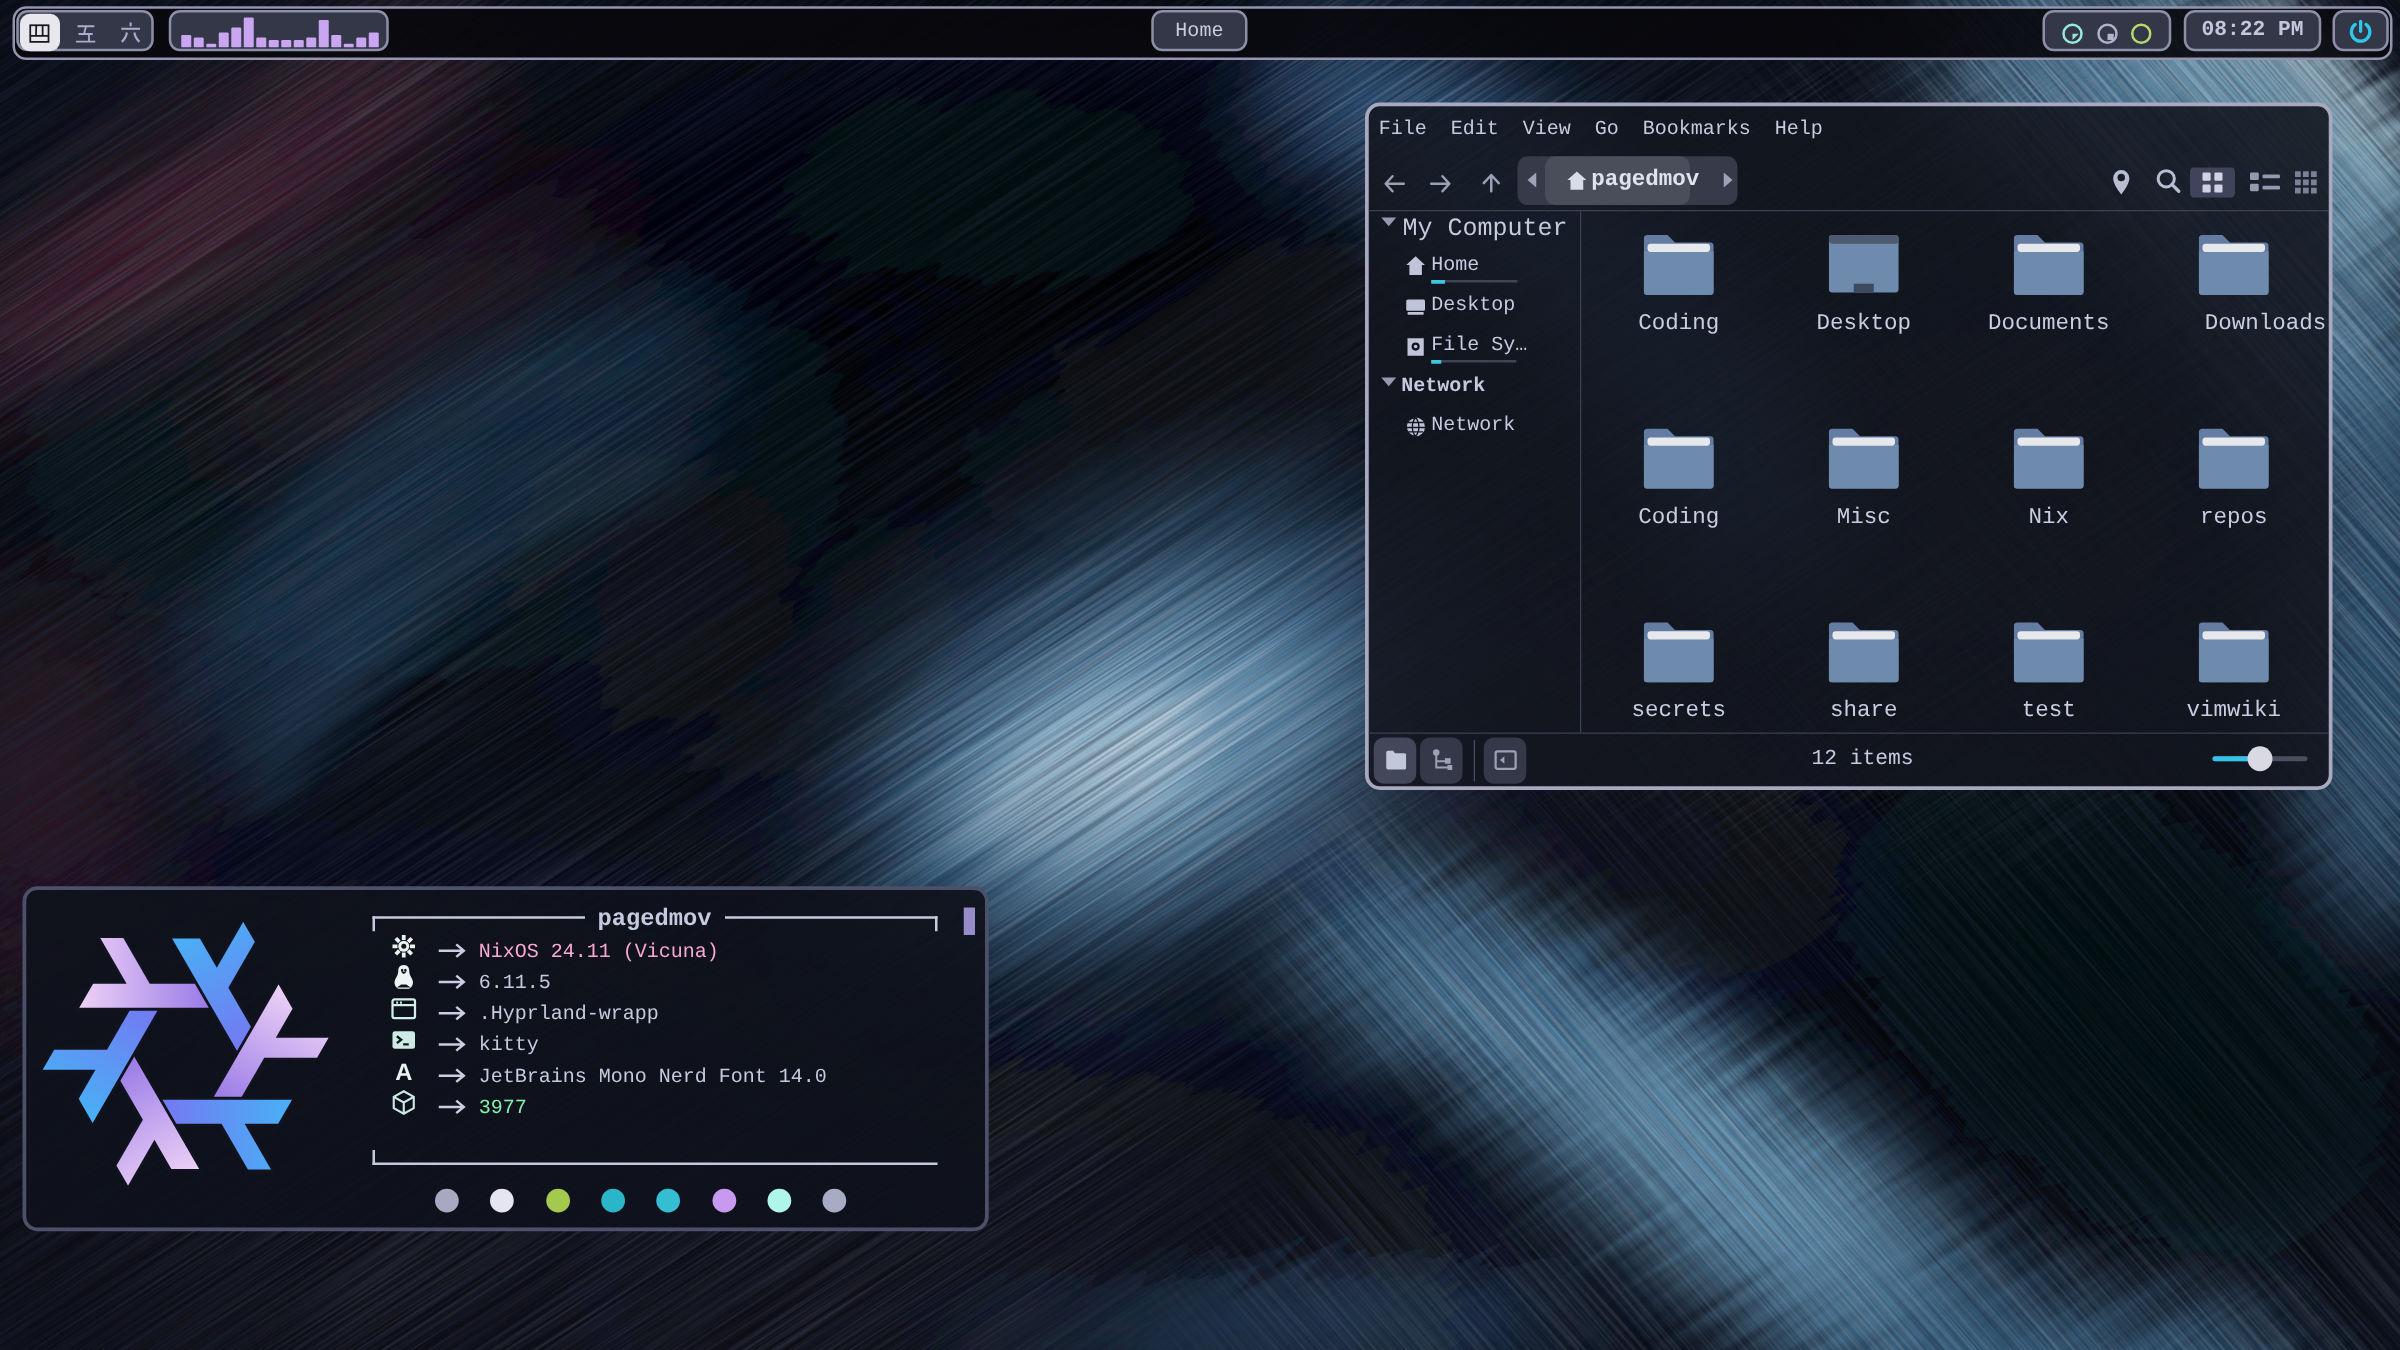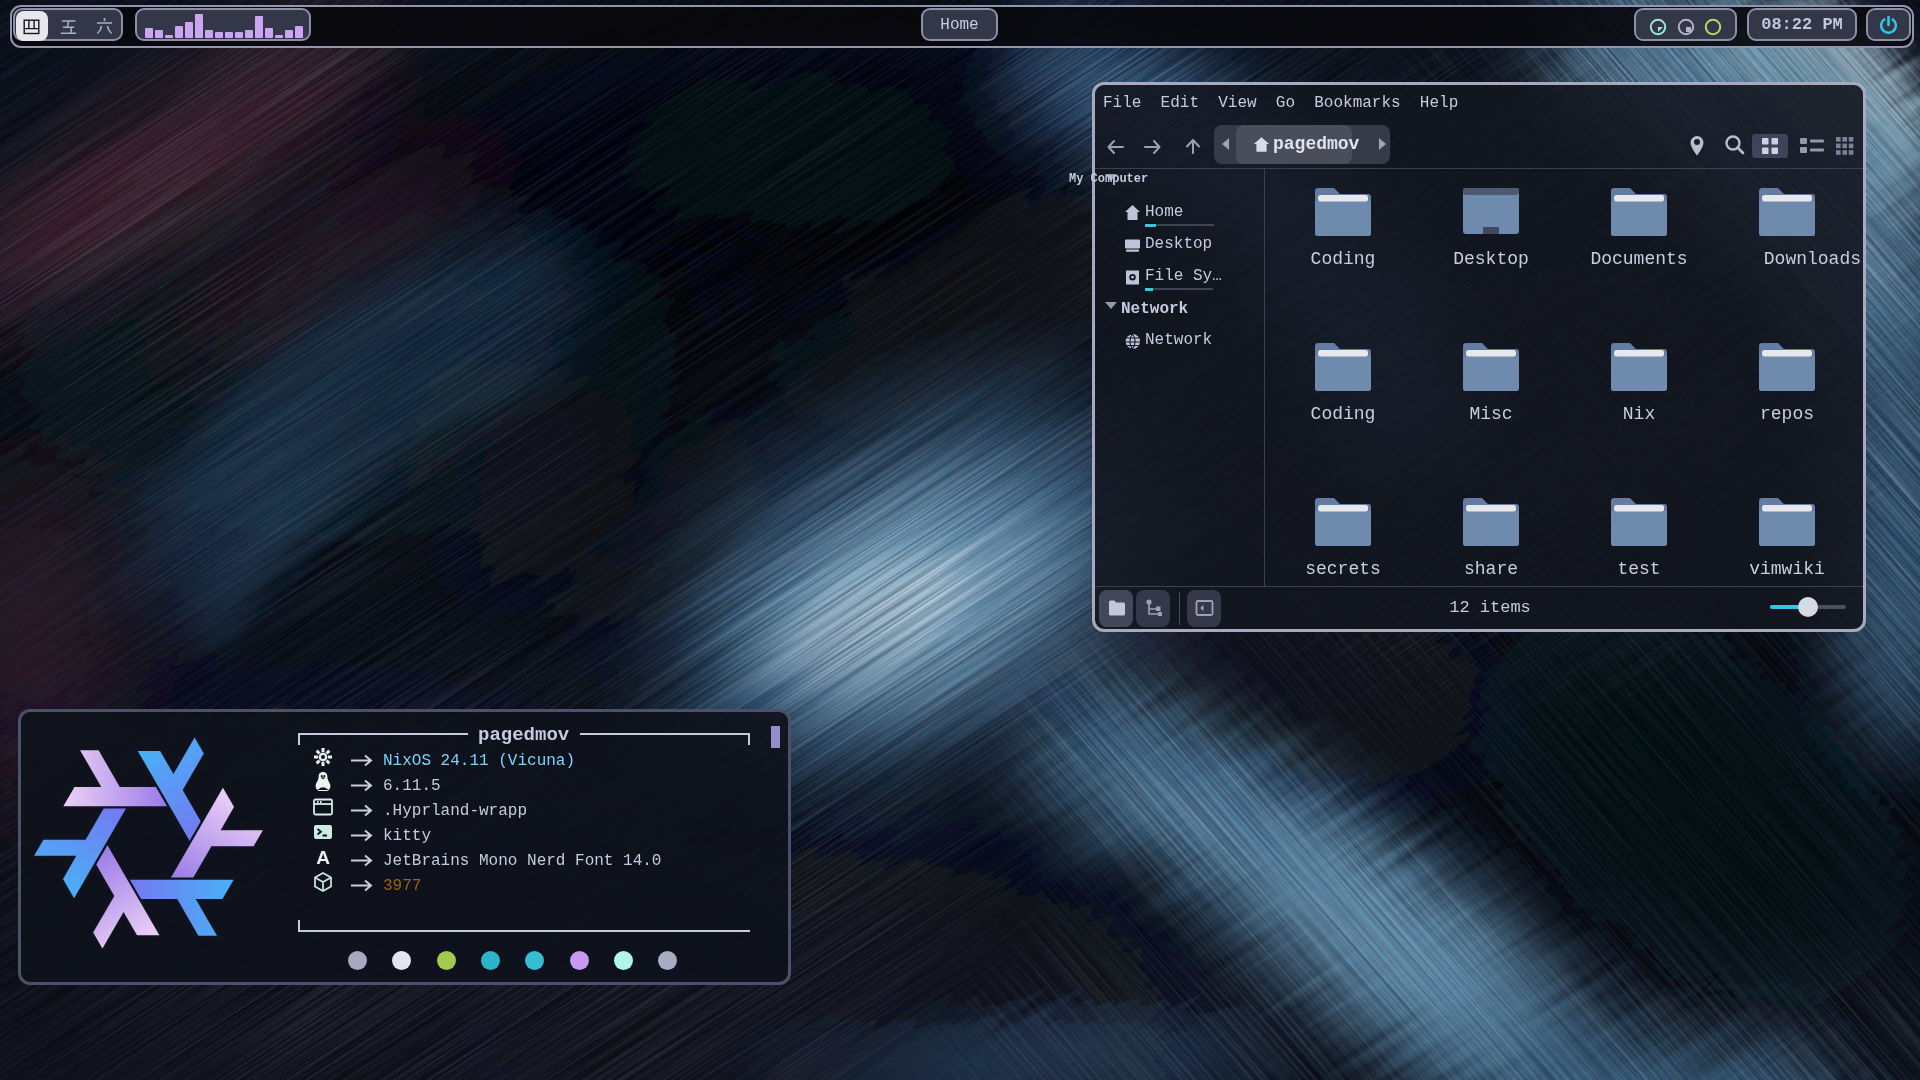--- a/index.html
+++ b/index.html
@@ -259,21 +259,21 @@
       <rect x="160.8" y="9.6" width="4.6" height="4.6"></rect>
       <rect x="148" y="16.2" width="4.6" height="4.6"></rect>
       <rect x="154.4" y="16.2" width="4.6" height="4.6"></rect>
       <rect x="160.8" y="16.2" width="4.6" height="4.6"></rect>
     </g>
 </svg>
 <div class="abs" style="left:1095px;top:168px;width:768px;height:1px;background:#3c4050;"></div>
 <div class="abs" style="left:1264px;top:169px;width:1px;height:417px;background:#3c4050;"></div>
 
 <div class="abs" style="left:1105px;top:174px;width:0;height:0;border-left:6px solid transparent;border-right:6px solid transparent;border-top:7px solid #9599af;"></div>
-<div class="abs fmtxt" style="left:1069px;top:172px;font-weight:bold;font-size:12px;">My Computer</div>
+<div class="abs fmtxt" style="left:1122px;top:172px;font-weight:normal;font-size:20px;">My Computer</div>
 <svg class="abs" style="left:1124px;top:204px;" width="17" height="17" viewBox="0 0 17 17">
     <path d="M8.5 1 L16 8 L13.5 8 L13.5 16 L3.5 16 L3.5 8 L1 8 Z" fill="#c0c4d8"></path>
   </svg>
 <div class="abs fmtxt" style="left:1145px;top:203px;">Home</div>
 <div class="abs" style="left:1145px;top:224px;width:69px;height:2px;background:#3f4454;"></div>
 <div class="abs" style="left:1145px;top:224px;width:11px;height:3px;background:#3bc8dc;"></div>
 <svg class="abs" style="left:1124px;top:237px;" width="17" height="17" viewBox="0 0 17 17">
     <g fill="#c0c4d8">
       <rect x="1" y="2.5" width="15" height="9" rx="1.2"></rect>
       <rect x="2" y="12.5" width="13" height="2.2" rx="0.8"></rect>
@@ -445,21 +445,21 @@
     <div class="ffline" style="position:relative;"><span style="display:inline-block;width:38px;vertical-align:middle;margin-top:-3px;"><svg width="22" height="22" viewBox="0 0 22 22">
           <g fill="#e8f2f0">
             <circle cx="11" cy="11" r="4.4"></circle>
             <g stroke="#e8f2f0" stroke-width="3">
               <path d="M11 2 L11 6 M11 16 L11 20 M2 11 L6 11 M16 11 L20 11 M4.6 4.6 L7.5 7.5 M14.5 14.5 L17.4 17.4 M17.4 4.6 L14.5 7.5 M7.5 14.5 L4.6 17.4"></path>
             </g>
             <circle cx="11" cy="11" r="2" fill="#10131d"></circle>
           </g>
         </svg></span><svg width="24" height="13" style="vertical-align:middle;margin-top:-2px;">
         <path d="M1 6.5 L21 6.5 M15 1.5 L21 6.5 L15 11.5" stroke="#c9cee2" stroke-width="2" fill="none"></path>
-      </svg><span style="display:inline-block;width:9px;"></span><span style="color:#7dd3fc;text-align:center;">NixOS 24.11 (Vicuna)</span></div>
+      </svg><span style="display:inline-block;width:9px;"></span><span style="color:#f9a8d4;text-align:center;">NixOS 24.11 (Vicuna)</span></div>
     <div class="ffline" style="position:relative;"><span style="display:inline-block;width:38px;vertical-align:middle;margin-top:-3px;"><svg width="22" height="22" viewBox="0 0 22 22">
           <path d="M11 1 C7.5 1 6.5 3.5 6.6 6 C6.7 8.5 5 10.5 4 13 C3 15.5 4 19 7 20 L15 20 C18 19 19 15.5 18 13 C17 10.5 15.3 8.5 15.4 6 C15.5 3.5 14.5 1 11 1 Z" fill="#eef4f4"></path>
           <path d="M8.7 5.2 a1 1.3 0 1 0 2 0 a1 1.3 0 0 0 -2 0 M11.3 5.2 a1 1.3 0 1 0 2 0 a1 1.3 0 0 0 -2 0" fill="#10131d"></path>
           <path d="M9 7 L11 8.2 L13 7 L11 6.2 Z" fill="#10131d"></path>
           <path d="M5.5 19 L9 16.5 L13 16.5 L16.5 19 Z" fill="#10131d"></path>
         </svg></span><svg width="24" height="13" style="vertical-align:middle;margin-top:-2px;">
         <path d="M1 6.5 L21 6.5 M15 1.5 L21 6.5 L15 11.5" stroke="#c9cee2" stroke-width="2" fill="none"></path>
       </svg><span style="display:inline-block;width:9px;"></span><span style="color:#c5cade;">6.11.5</span></div>
     <div class="ffline" style="position:relative;"><span style="display:inline-block;width:38px;vertical-align:middle;margin-top:-3px;"><svg width="22" height="22" viewBox="0 0 22 22">
           <g fill="none" stroke="#d3efe9" stroke-width="1.8">
@@ -481,21 +481,21 @@
         </svg></span><svg width="24" height="13" style="vertical-align:middle;margin-top:-2px;">
         <path d="M1 6.5 L21 6.5 M15 1.5 L21 6.5 L15 11.5" stroke="#c9cee2" stroke-width="2" fill="none"></path>
       </svg><span style="display:inline-block;width:9px;"></span><span style="color:#c5cade;">JetBrains Mono Nerd Font 14.0</span></div>
     <div class="ffline" style="position:relative;"><span style="display:inline-block;width:38px;vertical-align:middle;margin-top:-3px;"><svg width="22" height="22" viewBox="0 0 22 22">
           <g fill="none" stroke="#cdeae4" stroke-width="1.7">
             <path d="M11 2 L19 6.5 L19 15.5 L11 20 L3 15.5 L3 6.5 Z"></path>
             <path d="M3 6.5 L11 11 L19 6.5 M11 11 L11 20"></path>
           </g>
         </svg></span><svg width="24" height="13" style="vertical-align:middle;margin-top:-2px;">
         <path d="M1 6.5 L21 6.5 M15 1.5 L21 6.5 L15 11.5" stroke="#c9cee2" stroke-width="2" fill="none"></path>
-      </svg><span style="display:inline-block;width:9px;"></span><span style="color:#a16207;">3977</span></div>
+      </svg><span style="display:inline-block;width:9px;"></span><span style="color:#86efac;">3977</span></div>
   </div>
 <div class="abs" style="left:771px;top:726px;width:9px;height:22px;background:#958cc9;"></div>
 
 <div class="abs" style="left:348.0px;top:951px;width:19px;height:19px;border-radius:50%;background:#a8a8c0;"></div>
 <div class="abs" style="left:392.3px;top:951px;width:19px;height:19px;border-radius:50%;background:#e5e5f2;"></div>
 <div class="abs" style="left:436.6px;top:951px;width:19px;height:19px;border-radius:50%;background:#a3c94f;"></div>
 <div class="abs" style="left:480.9px;top:951px;width:19px;height:19px;border-radius:50%;background:#2ab5c8;"></div>
 <div class="abs" style="left:525.2px;top:951px;width:19px;height:19px;border-radius:50%;background:#35bdd1;"></div>
 <div class="abs" style="left:569.5px;top:951px;width:19px;height:19px;border-radius:50%;background:#c79af0;"></div>
 <div class="abs" style="left:613.8px;top:951px;width:19px;height:19px;border-radius:50%;background:#aff5e9;"></div>

